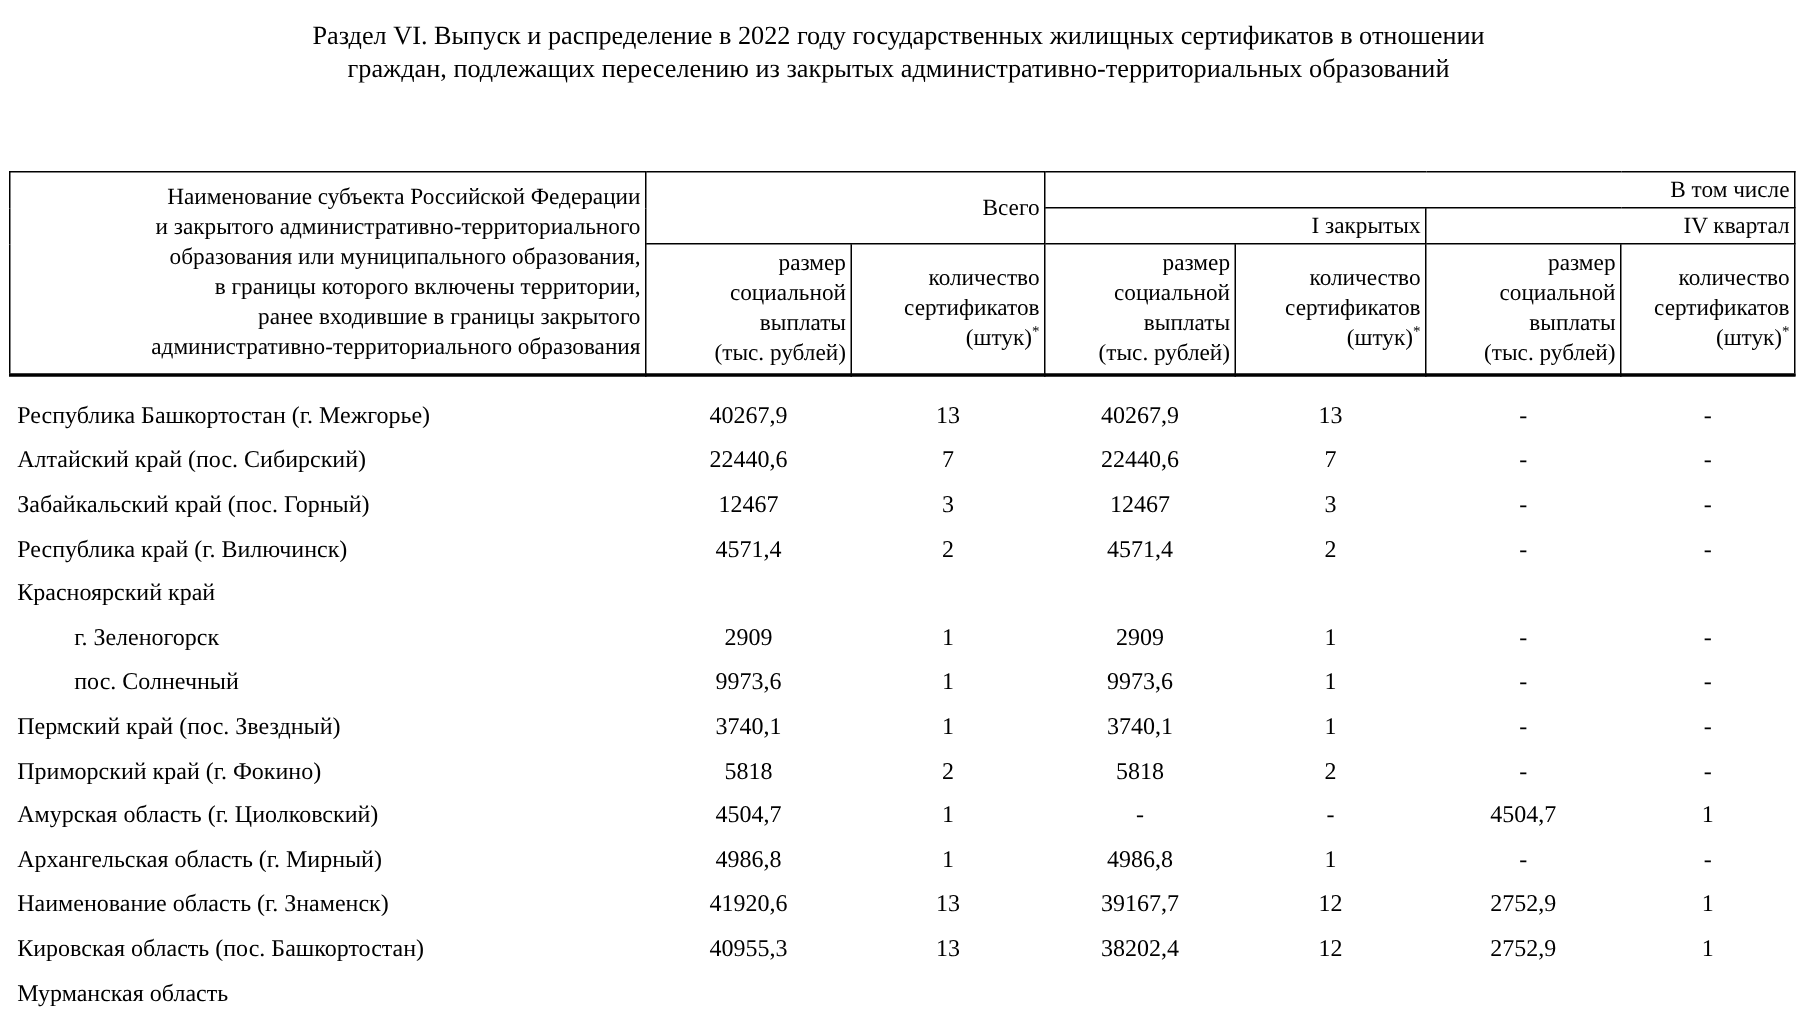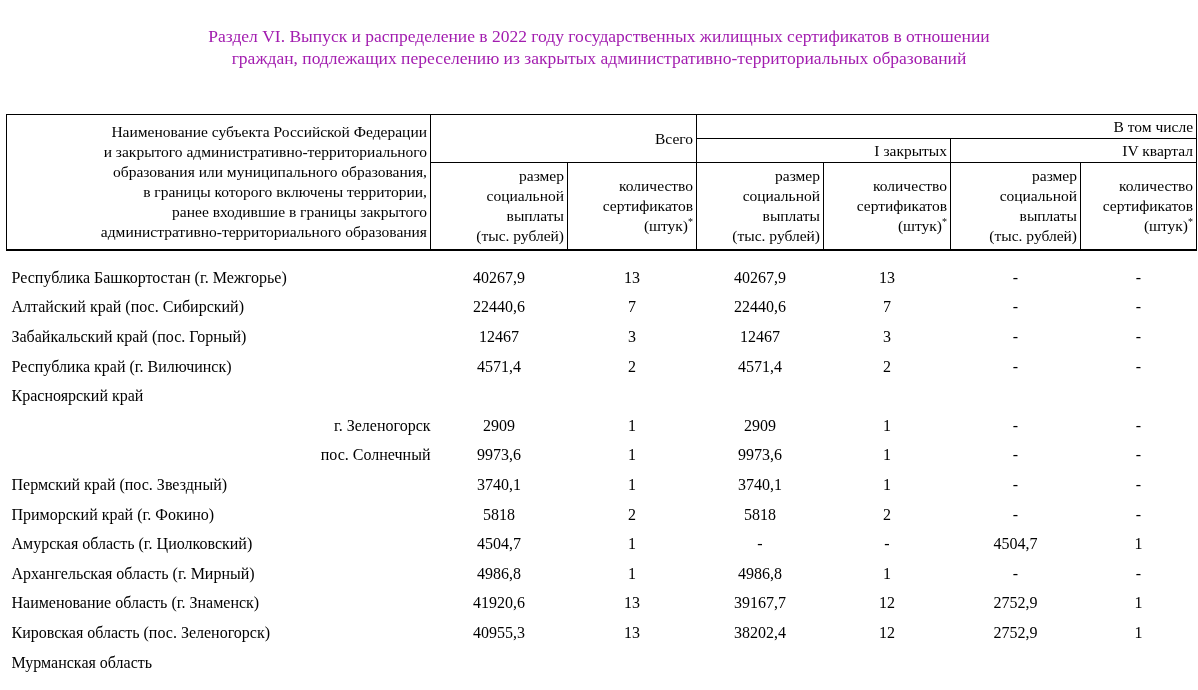--- a/index.html
+++ b/index.html
@@ -19,22 +19,21 @@
     background: #ffffff;
   }
   .doc-title {
     position: absolute;
     top: 12px;
     left: 0;
     width: 1198px;
     text-align: center;
     font-size: 17.5px;
     line-height: 22px;
-    color: #a21caf;
-    margin-top: 13px;
+    color: #000000;
   }
   .table-wrap {
     position: absolute;
     top: 114px;
     left: 6px;
     width: 1190px;
   }
   table.data-table {
     border-collapse: collapse;
     table-layout: fixed;
@@ -72,21 +71,20 @@
     font-size: 16px;
     vertical-align: middle;
     padding: 0;
   }
   .data-table tbody td.name {
     text-align: left;
     padding-left: 5px;
   }
   .data-table tbody tr.indent td.name {
     padding-left: 43px;
-    text-align: right;
   }
   .data-table tbody td.num {
     text-align: center;
   }
 </style>
 </head>
 <body>
 
 <div class="page">
 
@@ -248,21 +246,21 @@
           <tr>
       <td class="name">Наименование область (г. Знаменск)</td>
       <td class="num">41920,6</td>
       <td class="num">13</td>
       <td class="num">39167,7</td>
       <td class="num">12</td>
       <td class="num">2752,9</td>
       <td class="num">1</td>
     </tr>
           <tr>
-      <td class="name">Кировская область (пос. Зеленогорск)</td>
+      <td class="name">Кировская область (пос. Башкортостан)</td>
       <td class="num">40955,3</td>
       <td class="num">13</td>
       <td class="num">38202,4</td>
       <td class="num">12</td>
       <td class="num">2752,9</td>
       <td class="num">1</td>
     </tr>
           <tr>
       <td class="name">Мурманская область</td>
       <td class="num"></td>

